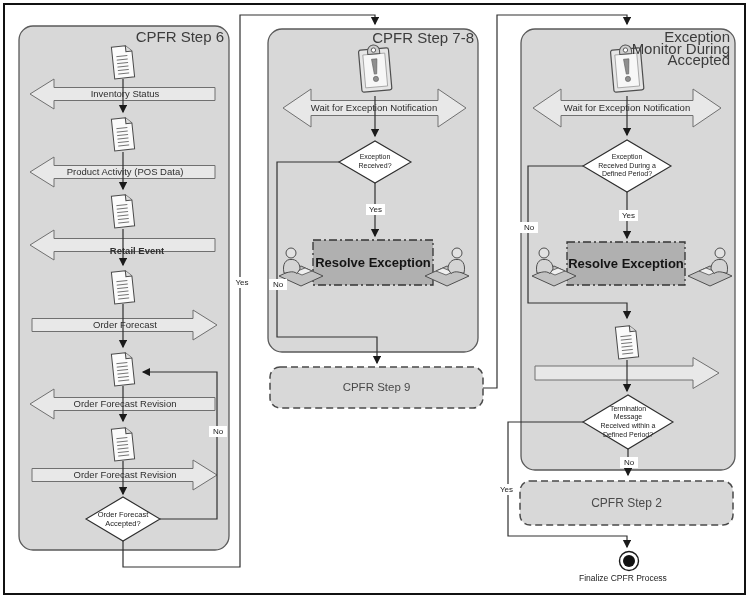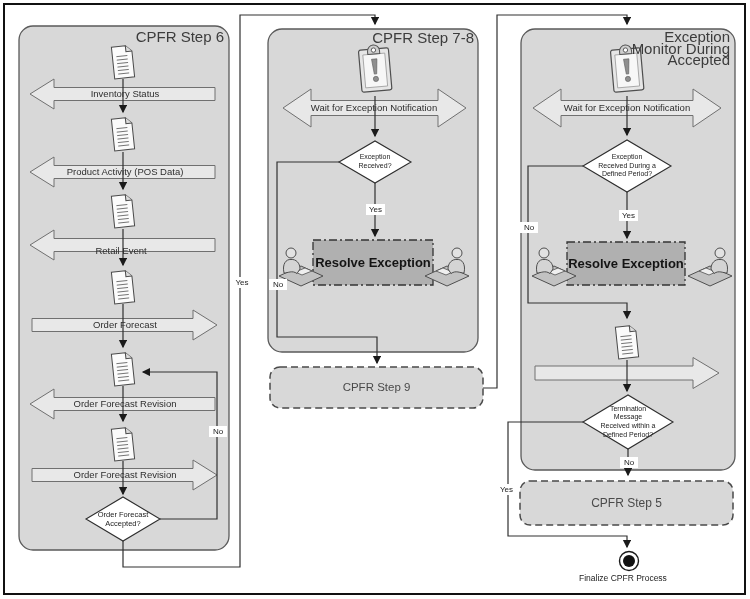--- a/index.html
+++ b/index.html
@@ -126,21 +126,21 @@
   <g>
     <circle cx="629" cy="561" r="9.5" fill="#fff" stroke="#1a1a1a" stroke-width="1.4"></circle>
     <circle cx="629" cy="561" r="6" fill="#111"></circle>
   </g>
 </svg>
 
 <div class="title" style="left:120px;top:31px;width:104px;">CPFR Step 6</div>
 
 <div class="lbl" style="left:40px;top:165px;width:170px;height:14px;">Product Activity (POS Data)</div>
 <div class="lbl" style="left:40px;top:87px;width:170px;height:14px;">Inventory Status</div>
-<div class="lbl" style="left:36px;top:238px;width:170px;height:26px;">Retail Event</div>
+<div class="lbl" style="left:52px;top:238px;width:170px;height:26px;font-weight:bold;">Retail Event</div>
 <div class="lbl" style="left:40px;top:318px;width:170px;height:14px;">Order Forecast</div>
 <div class="lbl" style="left:40px;top:397px;width:170px;height:14px;">Order Forecast Revision</div>
 <div class="lbl" style="left:40px;top:468px;width:170px;height:14px;">Order Forecast Revision</div>
 
 <div class="dia big" style="left:86px;top:501px;width:74px;height:36px;">
   <span>Order Forecast</span>
       <span>Accepted?</span>
 </div>
 
 <div class="tag" style="left:232px;top:277px;width:18px;height:11px;">Yes</div>
@@ -177,19 +177,19 @@
 <div class="dia" style="left:583px;top:397px;width:90px;height:50px;">
   <span>Termination</span>
   <span>Message</span>
   <span>Received within a</span>
   <span>Defined Period?</span>
 </div>
 <div class="tag" style="left:620px;top:457px;width:16px;height:11px;">No</div>
 <div class="tag" style="left:497px;top:484px;width:17px;height:11px;">Yes</div>
 
 <div class="stepbox" style="left:520px;top:481px;width:213px;height:44px;font-size:12px;">
-  <span>CPFR Step 5</span>
+  <span>CPFR Step 2</span>
 </div>
 
 <div class="finalize" style="left:579px;top:573px;width:120px;">Finalize CPFR Process</div>
 
 <div id="frame"></div>
 </div>
 
 </body></html>

